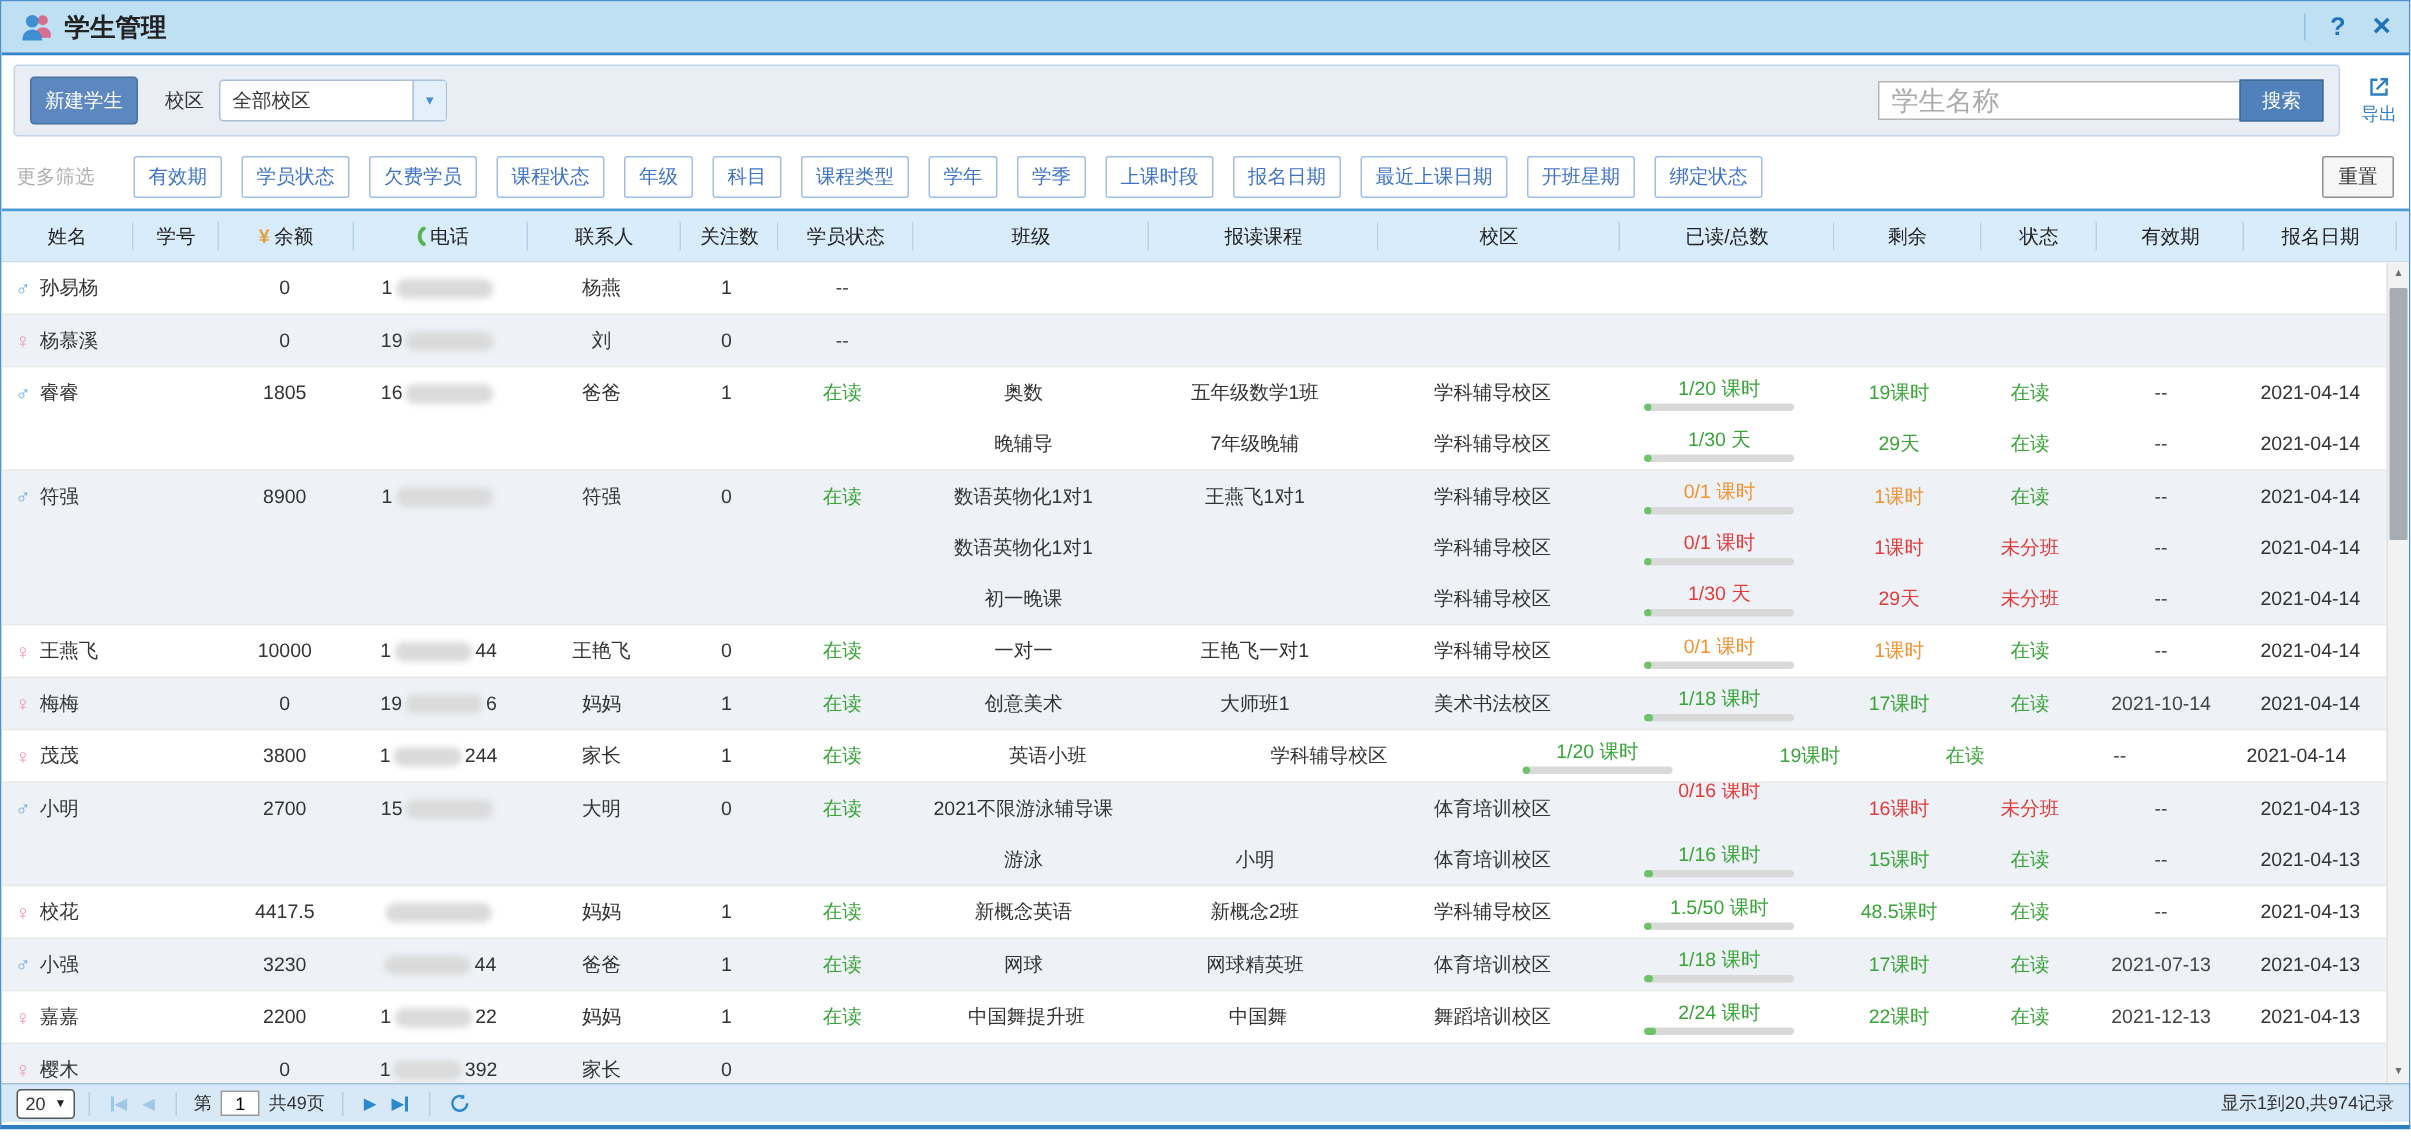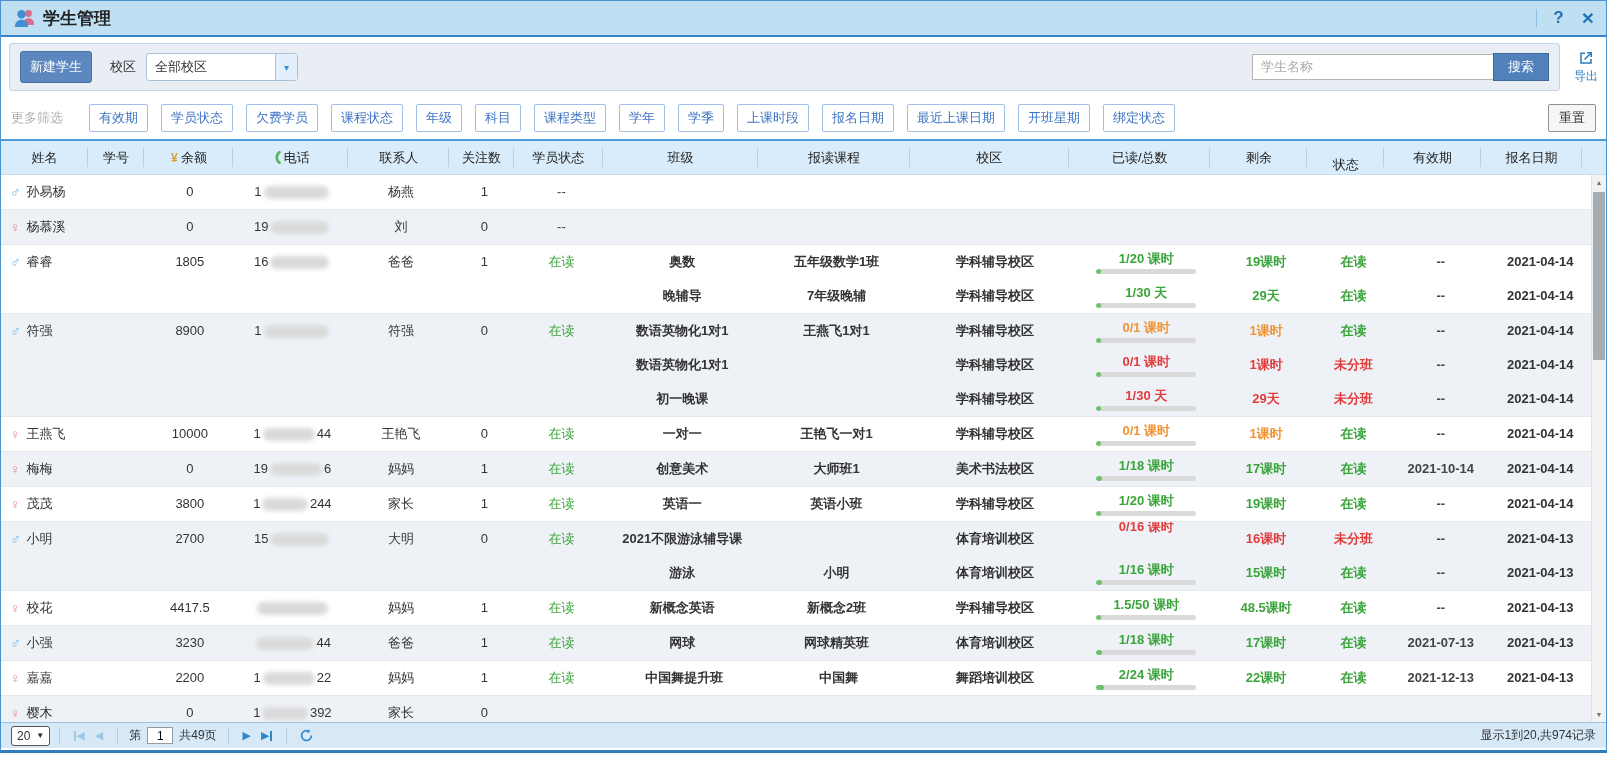--- a/index.html
+++ b/index.html
@@ -16,51 +16,51 @@
   .close-ic { color:#1f74b8; font-weight:700; font-size:21px; line-height:20px; cursor:pointer; }
 
   
   .toolbar-sec { height:60px; padding:6px 8px; background:#fff; display:flex; align-items:center; }
   .toolbar { flex:1; height:48px; background:#e9eef5; border:1px solid #c3d4e6; border-radius:3px; display:flex; align-items:center; padding:0 10px; }
   .btn-blue { background:#5c88bf; border:1px solid #48719f; color:#fff; border-radius:3px; padding:6px 9px; font-size:13px; cursor:pointer; font-family:inherit; }
   .campus-label { margin:0 10px 0 18px; font-size:13px; color:#333; }
   .select { width:152px; height:28px; background:#fff; border:1px solid #a9c2da; border-radius:3px; display:flex; align-items:center; justify-content:space-between; padding-left:8px; font-size:13px; color:#333; cursor:pointer; }
   .select .chev { width:22px; height:26px; background:#e3f0fb; border-left:1px solid #a9c2da; color:#3f8fd1; display:flex; align-items:center; justify-content:center; font-size:10px; }
   .toolbar-right { margin-left:auto; display:flex; align-items:center; }
-  .search-input { width:242px; height:26px; border:1px solid #b5b5b5; padding:0 8px; font-size:13px; color:#333; font-family:Liberation Serif, serif; }
+  .search-input { width:242px; height:26px; border:1px solid #b5b5b5; padding:0 8px; font-size:18px; color:#333; font-family:Liberation Sans, sans-serif; }
   .search-input::placeholder { color:#aaa; }
   .search-btn { height:28px; background:#5081ba; border:1px solid #41699a; color:#fff; font-size:13px; padding:0 14px; margin-left:-1px; cursor:pointer; font-family:inherit; }
   .export { display:flex; flex-direction:column; align-items:center; margin-left:14px; color:#2e7fc1; font-size:12px; line-height:1.15; cursor:pointer; }
 
   
   .filterbar { height:44px; display:flex; align-items:center; padding:0 10px; border-bottom:2px solid #4f9bd5; background:#fff; }
   .more { color:#b0b0b0; font-size:13px; margin-right:26px; }
   .chips { display:flex; align-items:center; flex-wrap:nowrap; }
   .chip { background:#fff; border:1px solid #9dbfe8; color:#3f74c4; font-size:13px; padding:4px 9px; border-radius:2px; margin-right:13px; cursor:pointer; font-family:inherit; white-space:nowrap; }
   .reset { margin-left:auto; background:#f6f6f6; border:1px solid #8f8f8f; color:#333; font-size:13px; padding:4px 10px; border-radius:2px; cursor:pointer; font-family:inherit; }
 
   
-  .thead { display:flex; background:#d9ecfb; padding-right:24px; height:34px; border-bottom:1px solid #c6dcef; }
+  .thead { display:flex; background:#d9ecfb; padding-right:8px; height:34px; border-bottom:1px solid #c6dcef; }
   .hcell { display:flex; align-items:center; justify-content:center; font-size:13px; color:#222; position:relative; cursor:pointer; white-space:nowrap; overflow:hidden; }
   .hcell::after { content:""; position:absolute; right:0; top:7px; bottom:7px; width:1px; background:#b3d1e9; }
   .yen { color:#e2a23a; font-weight:700; margin-right:3px; }
   .phico { display:flex; margin-right:3px; }
   .tbody { position:relative; height:547px; overflow:hidden; background:#fff; }
   .rows { margin-right:15px; }
   .t-group { display:flex; border-bottom:1px solid #e7e7e7; background:#fff; align-items:flex-start; }
   .t-group.alt { background:#eef2f7; }
   .cell { font-size:13px; color:#333; text-align:center; line-height:34px; height:34px; overflow:hidden; white-space:nowrap; }
   .name-cell { display:flex; align-items:center; text-align:left; padding-left:9px; }
   .gicon { font-size:14px; margin-right:6px; line-height:1; }
   .gicon.male { color:#6cb0e6; }
   .gicon.female { color:#f08bad; }
   .pp { color:#333; }
   .blob { display:inline-block; height:13px; border-radius:7px; background:#dadada; filter:blur(2px); vertical-align:middle; margin:0 2px; }
   .subrows { display:flex; flex-direction:column; }
-  .subrow { display:flex; height:34px;font-weight:bold; }
+  .subrow { display:flex; height:34px; }
   .pcell { display:flex; flex-direction:column; align-items:center; justify-content:center; line-height:normal; }
   .ptext { font-size:13px; line-height:16px; }
   .pbar { width:100px; height:5px; background:#d9d9d9; border-radius:3px; margin-top:2px; overflow:hidden; }
   .pfill { height:100%; background:#6ec26a; border-radius:3px; }
   .c-green { color:#3aa43a; }
   .c-orange { color:#ef9333; }
   .c-red { color:#e13c3c; }
   .c-dim { color:#444; }
 
   
@@ -187,21 +187,21 @@
       </div>
       <div class="hcell" style="flex: 158 0 158px;">
         <span>校区</span>
       </div>
       <div class="hcell" style="flex: 140 0 140px;">
         <span>已读/总数</span>
       </div>
       <div class="hcell" style="flex: 96 0 96px;">
         <span>剩余</span>
       </div>
-      <div class="hcell" style="flex: 76 0 76px; align-items: flex-end;">
+      <div class="hcell" style="flex: 76 0 76px;">
         <span>状态</span>
       </div>
       <div class="hcell" style="flex: 96 0 96px;">
         <span>有效期</span>
       </div>
       <div class="hcell" style="flex: 100 0 100px;">
         <span>报名日期</span>
       </div>
     </div>
   <div class="tbody">
@@ -421,21 +421,20 @@
             <div class="sname">茂茂</div>
           </div>
           <div class="cell" style="flex: 56 0 56px;"></div>
           <div class="cell" style="flex: 88 0 88px;">3800</div>
           <div class="cell" style="flex: 114 0 114px;"><span class="pp">1</span><span class="blob" style="width: 45.5px;"></span><span class="pp">244</span></div>
           <div class="cell" style="flex: 100 0 100px;">家长</div>
           <div class="cell" style="flex: 64 0 64px;">1</div>
           <div class="cell c-green" style="flex: 88 0 88px;">在读</div>
           <div class="subrows" style="flex: 970 0 970px;">
             <div class="subrow">
-              <div class="cell" style="flex: 150 0 150px;">英语一</div>
               <div class="cell" style="flex: 154 0 154px;">英语小班</div>
               <div class="cell" style="flex: 158 0 158px;">学科辅导校区</div>
               <div class="cell pcell" style="flex: 140 0 140px;">
                 <div class="ptext c-green">1/20 课时</div>
                 <div class="pbar">
                   <div class="pfill" style="width: 5%;"></div>
                 </div>
               </div>
               <div class="cell c-green" style="flex: 96 0 96px;">19课时</div>
               <div class="cell c-green" style="flex: 76 0 76px;">在读</div>

